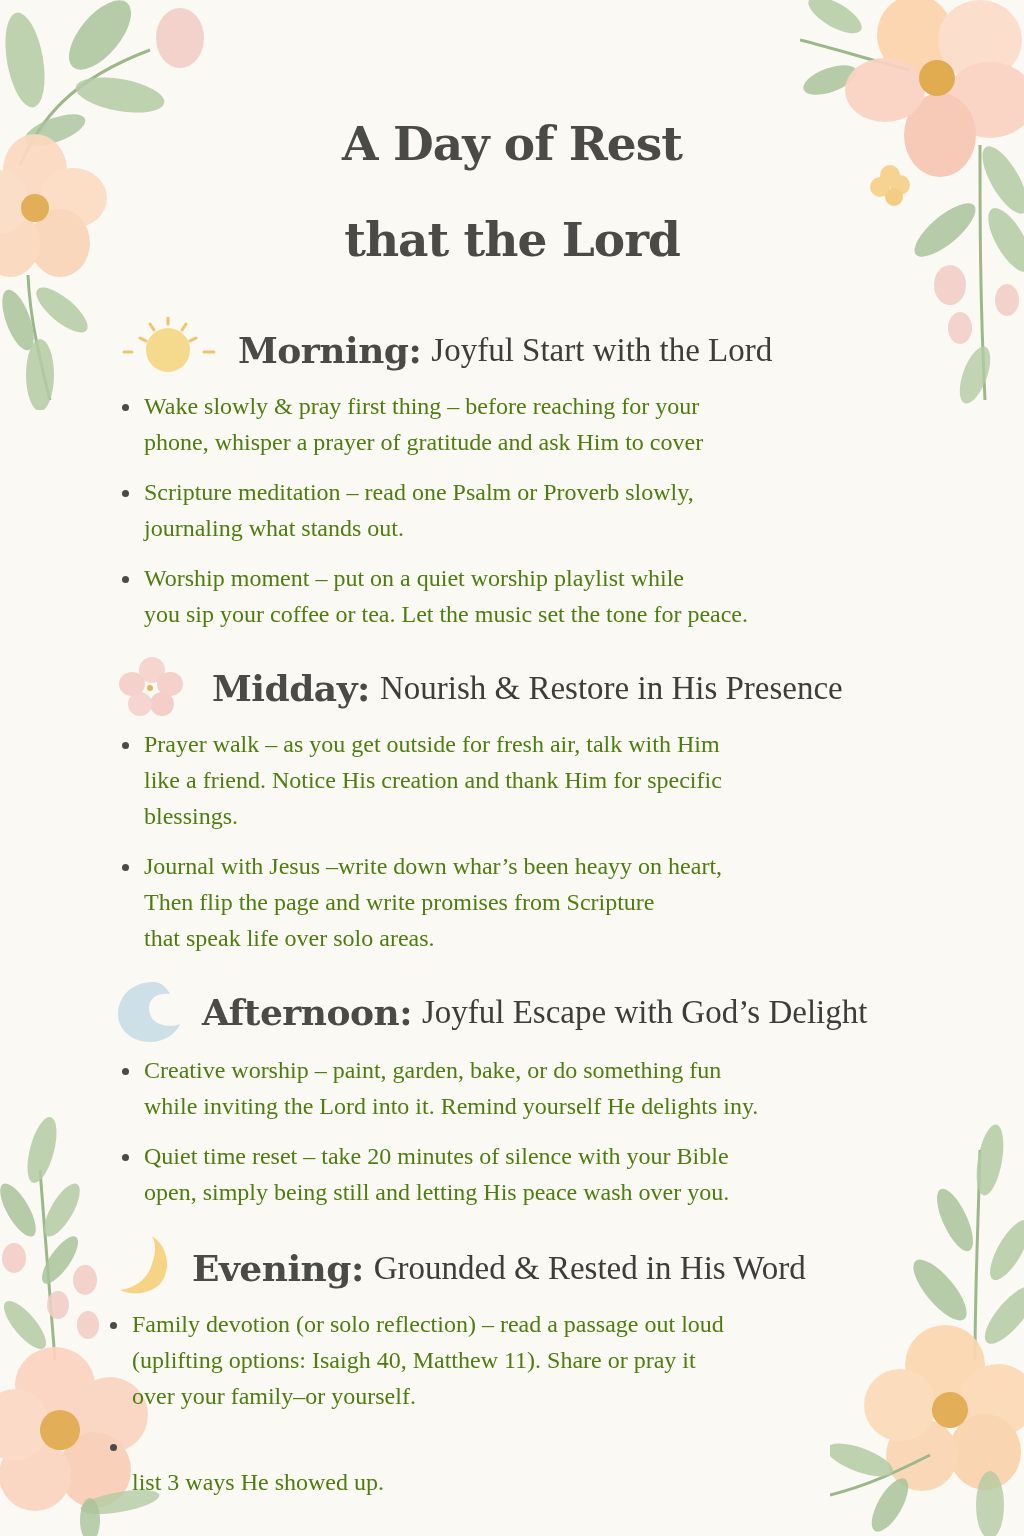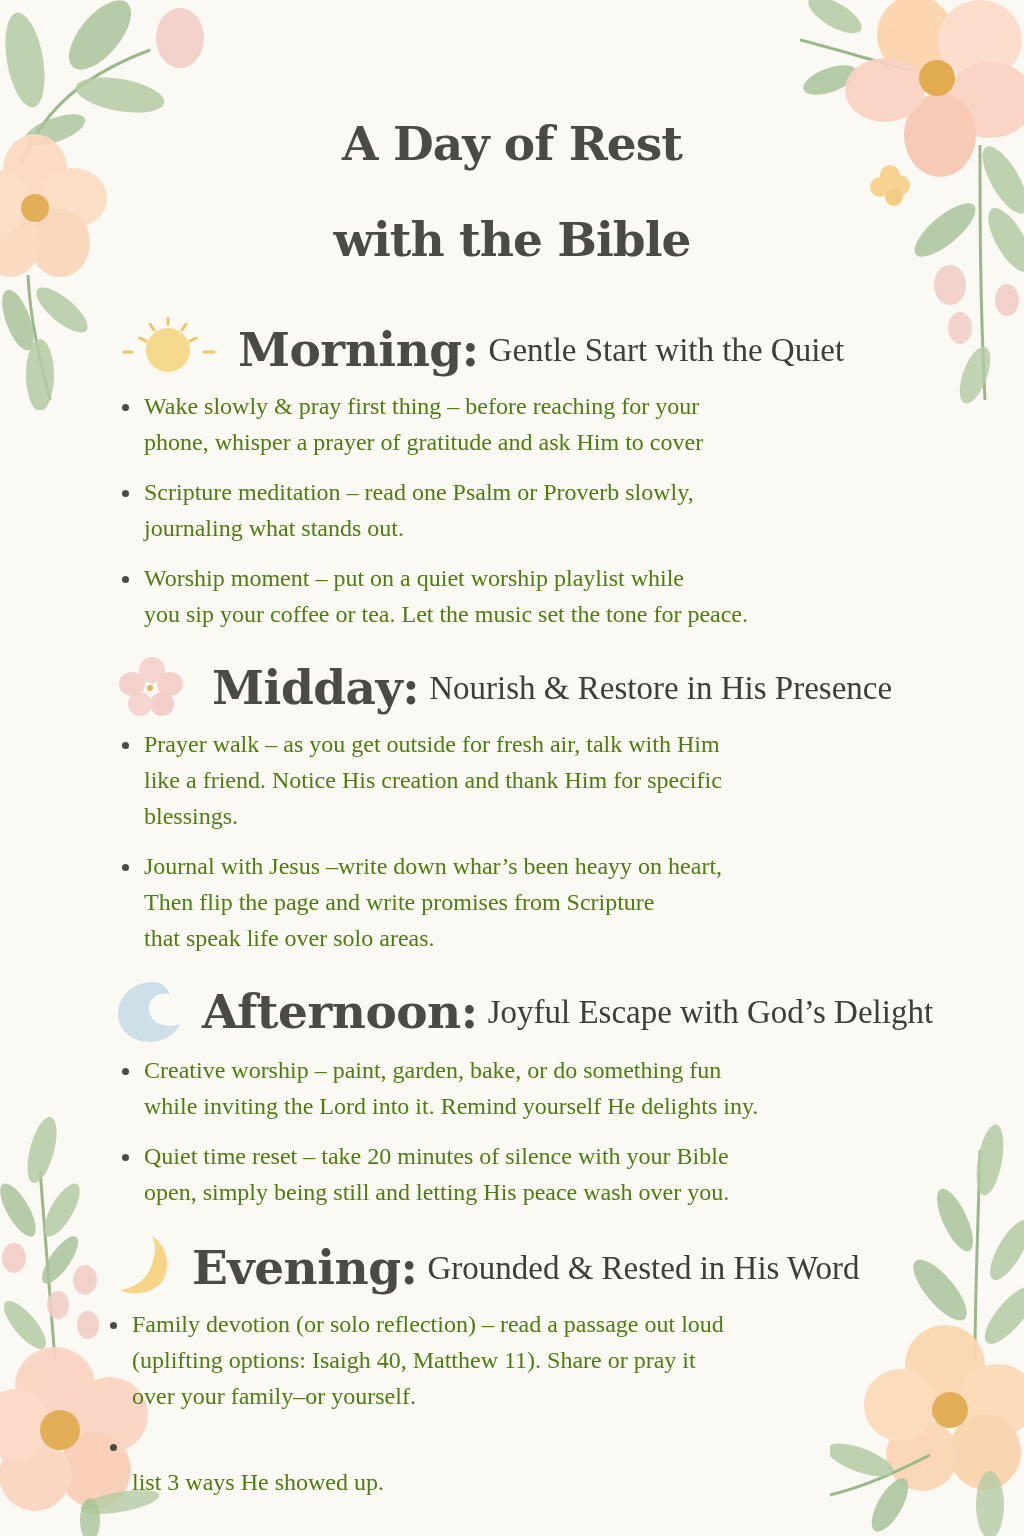--- a/index.html
+++ b/index.html
@@ -20,21 +20,21 @@
     line-height: 96px;
     color: #4a4a46;
     letter-spacing: -1px;
   }
   .section { position: absolute; left: 0; right: 0; }
   .sec-head {
     display: flex; align-items: center;
     font-size: 34px; line-height: 44px; white-space: nowrap;
   }
   .sec-head .lbl {
-    font-family: "DejaVu Serif", serif; font-weight: bold; font-size: 47px;
+    font-family: "DejaVu Serif", serif; font-weight: bold; font-size: 36px;
     color: #4a4a46; letter-spacing: -0.5px;
   }
   .sec-head .sub {
     font-family: "Liberation Serif", serif; font-size: 33px; color: #3d3d3a;
     margin-left: 10px;
   }
   .icon { position: absolute; }
   ul.items { list-style: none; margin: 0; padding: 0; position: absolute; }
   ul.items li {
     position: relative; padding-left: 24px;
@@ -137,39 +137,39 @@
     <circle cx="0" cy="0" r="18" fill="#e0a84a"></circle>
   </g>
   <path d="M0 385 C40 375 70 360 100 345" stroke="#9cb88a" stroke-width="3" fill="none"></path>
   <ellipse cx="30" cy="350" rx="35" ry="12" fill="#b4cba3" opacity="0.85" transform="rotate(20 30 350)"></ellipse>
   <ellipse cx="60" cy="395" rx="12" ry="30" fill="#a9c39a" opacity="0.85" transform="rotate(30 60 395)"></ellipse>
   <ellipse cx="160" cy="395" rx="14" ry="34" fill="#b4cba3" opacity="0.8"></ellipse>
 </svg>
 
 <h1 class="title" style="margin:0">
   <div>A Day of Rest</div>
-  <div>with the Bible</div>
+  <div>that the Lord</div>
 </h1>
 
 <section class="section" style="top:316px">
   <svg class="icon" style="left:118px;top:0" width="104" height="64" viewBox="0 0 104 64">
     <circle cx="50" cy="34" r="22" fill="#f5d98c"></circle>
     <g stroke="#f0c56a" stroke-width="3" stroke-linecap="round">
       <line x1="50" y1="2" x2="50" y2="8"></line>
       <line x1="32" y1="8" x2="36" y2="14"></line>
       <line x1="68" y1="8" x2="64" y2="14"></line>
       <line x1="22" y1="22" x2="28" y2="25"></line>
       <line x1="78" y1="22" x2="72" y2="25"></line>
       <line x1="6" y1="36" x2="14" y2="36"></line>
       <line x1="86" y1="36" x2="96" y2="36"></line>
     </g>
   </svg>
   <div class="sec-head" style="position:absolute;left:238px;top:12px">
     <span class="lbl">Morning:</span>
-    <span class="sub">Gentle Start with the Quiet</span>
+    <span class="sub">Joyful Start with the Lord</span>
   </div>
   <ul class="items" style="left:120px;top:72px">
     <li><span>Wake slowly &amp; pray first thing – before reaching for your</span><br><span>phone, whisper a prayer of gratitude and ask Him to cover</span></li>
     <li><span>Scripture meditation – read one Psalm or Proverb slowly,</span><br><span>journaling what stands out.</span></li>
     <li><span>Worship moment – put on a quiet worship playlist while</span><br><span>you sip your coffee or tea. Let the music set the tone for peace.</span></li>
   </ul>
 </section>
 
 <section class="section" style="top:656px">
   <svg class="icon" style="left:116px;top:0" width="70" height="64" viewBox="0 0 70 64">

